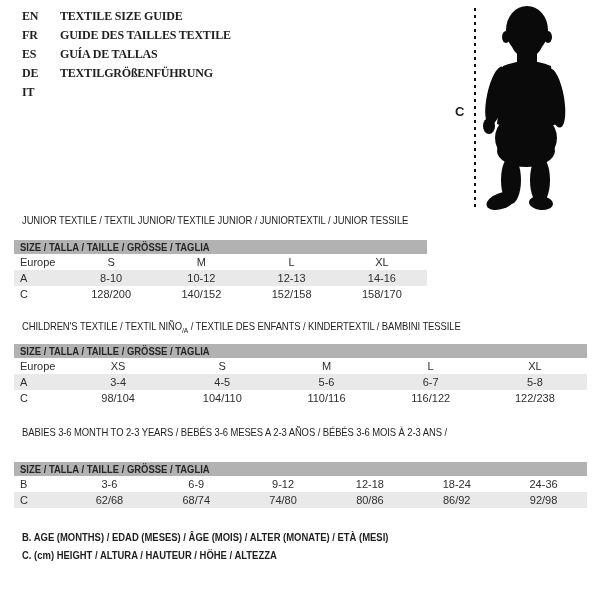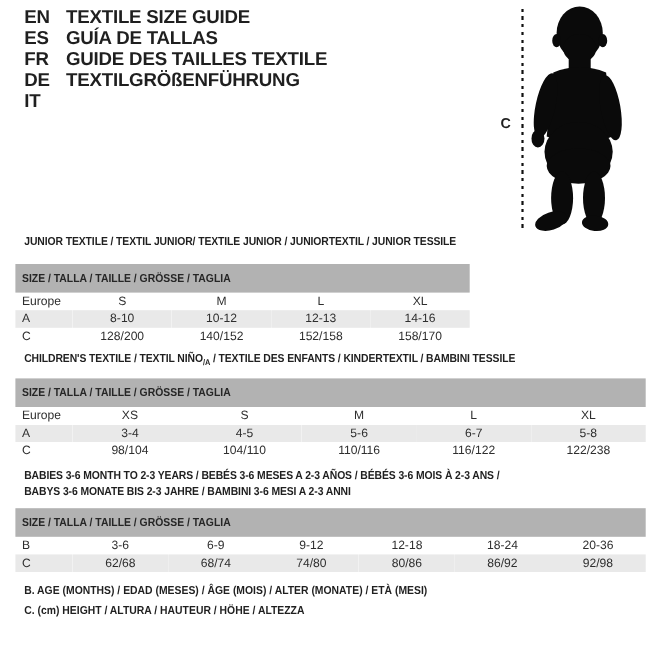--- a/index.html
+++ b/index.html
@@ -6,64 +6,64 @@
   body{
     width:600px;height:600px;background:#ffffff;overflow:hidden;position:relative;
     font-family:"Liberation Sans","DejaVu Sans",sans-serif;color:#1f1f1f;
     -webkit-font-smoothing:antialiased;
   }
   
   .cond{display:inline-block;transform:scaleX(.9);transform-origin:0 50%;white-space:nowrap;}
 
   
   .lang-block{position:absolute;left:22px;top:7px;}
-  .lang-row{display:flex;height:19px;align-items:flex-end;font-weight:bold;font-size:17px;letter-spacing:-.2px;}
+  .lang-row{display:flex;height:19px;align-items:center;font-weight:bold;font-size:12px;letter-spacing:-.2px;font-family:Liberation Serif, serif;}
   .lang-code{width:38px;flex:0 0 38px;}
   .lang-label{white-space:nowrap;}
 
   
   .figure-area{position:absolute;left:452px;top:4px;width:148px;height:212px;}
   .dotted-line{position:absolute;left:22px;top:4px;width:2px;height:200px;
     background:repeating-linear-gradient(to bottom,#111 0 3px,transparent 3px 7px);}
   .measure-c{position:absolute;left:3px;top:100px;font-weight:bold;font-size:13px;}
   .baby-svg{position:absolute;left:31px;top:0;}
 
   
-  .section-title{position:absolute;font-weight:bold;font-size:10.5px;letter-spacing:-.1px;}
+  .section-title{position:absolute;font-weight:normal;font-size:10.5px;letter-spacing:-.1px;text-align:right;}
   .title-l1,.title-l2{display:block;height:15px;}
   .sub-script{font-size:7.5px;vertical-align:sub;}
 
   .size-table{border-collapse:collapse;table-layout:fixed;font-size:11px;color:#2e2e2e;position:absolute;}
   .size-table td{height:16px;padding:0;text-align:center;vertical-align:middle;overflow:hidden;}
   .size-table td.rowlabel{text-align:left;padding-left:6px;}
-  .size-table tr.thead td{background:#b2b2b2;height:26px;text-align:left;padding-left:6px;font-weight:bold;color:#262626;font-size:10.5px;}
+  .size-table tr.thead td{background:#b2b2b2;height:14px;text-align:left;padding-left:6px;font-weight:bold;color:#262626;font-size:10.5px;}
   .size-table tr.shaded td{background:#e9e9e9;}
   .t1{left:14px;top:240px;width:413px;}
   .t2{left:14px;top:344px;width:573px;}
   .t3{left:14px;top:462px;width:573px;}
 
   
   .notes-block{position:absolute;left:22px;top:531px;font-weight:bold;font-size:10.5px;}
   .note-line{height:17.5px;}
 </style>
 </head>
 <body>
 
 <div class="lang-block">
   <div class="lang-row">
     <span class="lang-code">EN</span>
     <span class="lang-label">TEXTILE SIZE GUIDE</span>
   </div>
   <div class="lang-row">
+    <span class="lang-code">FR</span>
+    <span class="lang-label">GUIDE DES TAILLES TEXTILE</span>
+  </div>
+  <div class="lang-row">
     <span class="lang-code">ES</span>
     <span class="lang-label">GUÍA DE TALLAS</span>
-  </div>
-  <div class="lang-row">
-    <span class="lang-code">FR</span>
-    <span class="lang-label">GUIDE DES TAILLES TEXTILE</span>
   </div>
   <div class="lang-row">
     <span class="lang-code">DE</span>
     <span class="lang-label">TEXTILGRÖßENFÜHRUNG</span>
   </div>
   <div class="lang-row">
     <span class="lang-code">IT</span>
   </div>
 </div>
 
@@ -169,21 +169,20 @@
     <td>104/110</td>
     <td>110/116</td>
     <td>116/122</td>
     <td>122/238</td>
   </tr>
 </tbody>
   </table>
 
 <div class="section-title" style="left:22px;top:426px;">
   <span class="title-l1"><span class="cond">BABIES 3-6 MONTH TO 2-3 YEARS / BEBÉS 3-6 MESES A 2-3 AÑOS / BÉBÉS 3-6 MOIS À 2-3 ANS /</span></span>
-  <span class="title-l2"><span class="cond">BABYS 3-6 MONATE BIS 2-3 JAHRE / BAMBINI 3-6 MESI A 2-3 ANNI</span></span>
 </div>
 <table class="size-table t3">
   <colgroup>
       <col style="width:52px">
       <col>
       <col>
       <col>
       <col>
       <col>
       <col>
@@ -192,21 +191,21 @@
       <tr class="thead">
     <td colspan="7"><span class="cond">SIZE / TALLA / TAILLE / GRÖSSE / TAGLIA</span></td>
   </tr>
   <tr>
     <td class="rowlabel">B</td>
     <td>3-6</td>
     <td>6-9</td>
     <td>9-12</td>
     <td>12-18</td>
     <td>18-24</td>
-    <td>20-36</td>
+    <td>24-36</td>
   </tr>
   <tr class="shaded">
     <td class="rowlabel">C</td>
     <td>62/68</td>
     <td>68/74</td>
     <td>74/80</td>
     <td>80/86</td>
     <td>86/92</td>
     <td>92/98</td>
   </tr>

